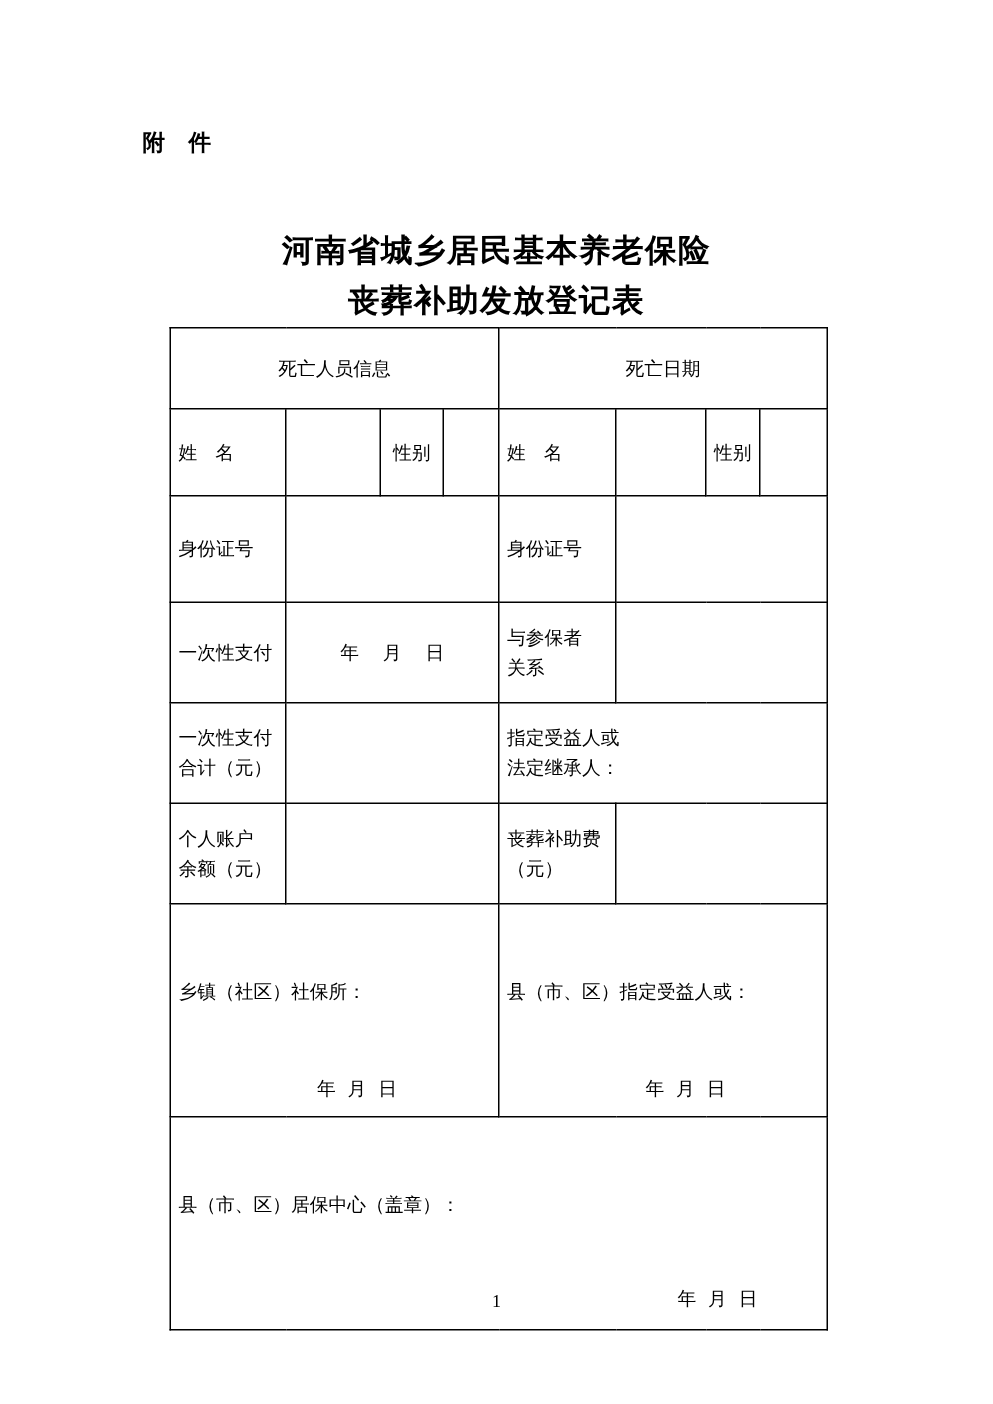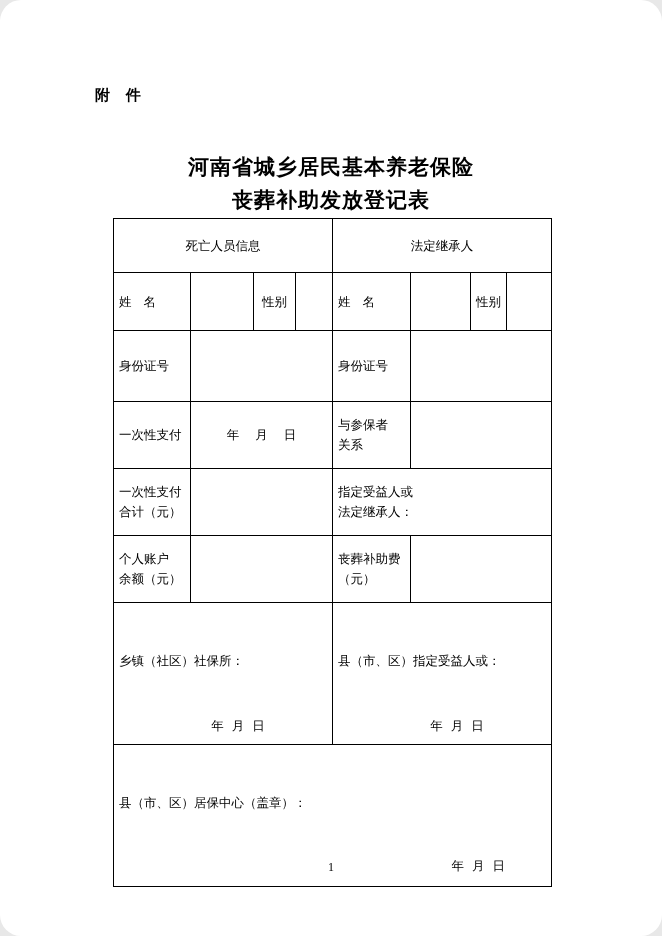--- a/index.html
+++ b/index.html
@@ -5,21 +5,20 @@
   * { box-sizing: border-box; }
   html, body { margin: 0; padding: 0; background: #e8e8e8; }
   .page {
     position: relative;
     width: 662px;
     height: 936px;
     margin: 0 auto;
     background: #ffffff;
     font-family: "DejaVu Serif", "Liberation Serif", serif;
     color: #000000;
-    border-radius: 21px;
   }
   .attachment {
     position: absolute;
     left: 95px;
     top: 86px;
     font-size: 15px;
     font-weight: bold;
     white-space: pre-wrap;
   }
   .titles {
@@ -103,21 +102,21 @@
         <col style="width:37px">
       <col style="width:78px">
         <col style="width:60px">
         <col style="width:36px">
         <col style="width:45px">
     </colgroup>
 
     <tbody>
         <tr style="height:54px">
       <td colspan="4" class="center">死亡人员信息</td>
-      <td colspan="4" class="center">法定继承人</td>
+      <td colspan="4" class="center">死亡日期</td>
     </tr>
 
     <tr style="height:58px">
       <td class="label">姓   名</td>
       <td></td>
       <td class="center">性别</td>
       <td></td>
       <td class="label">姓   名</td>
       <td></td>
       <td class="center">性别</td>

